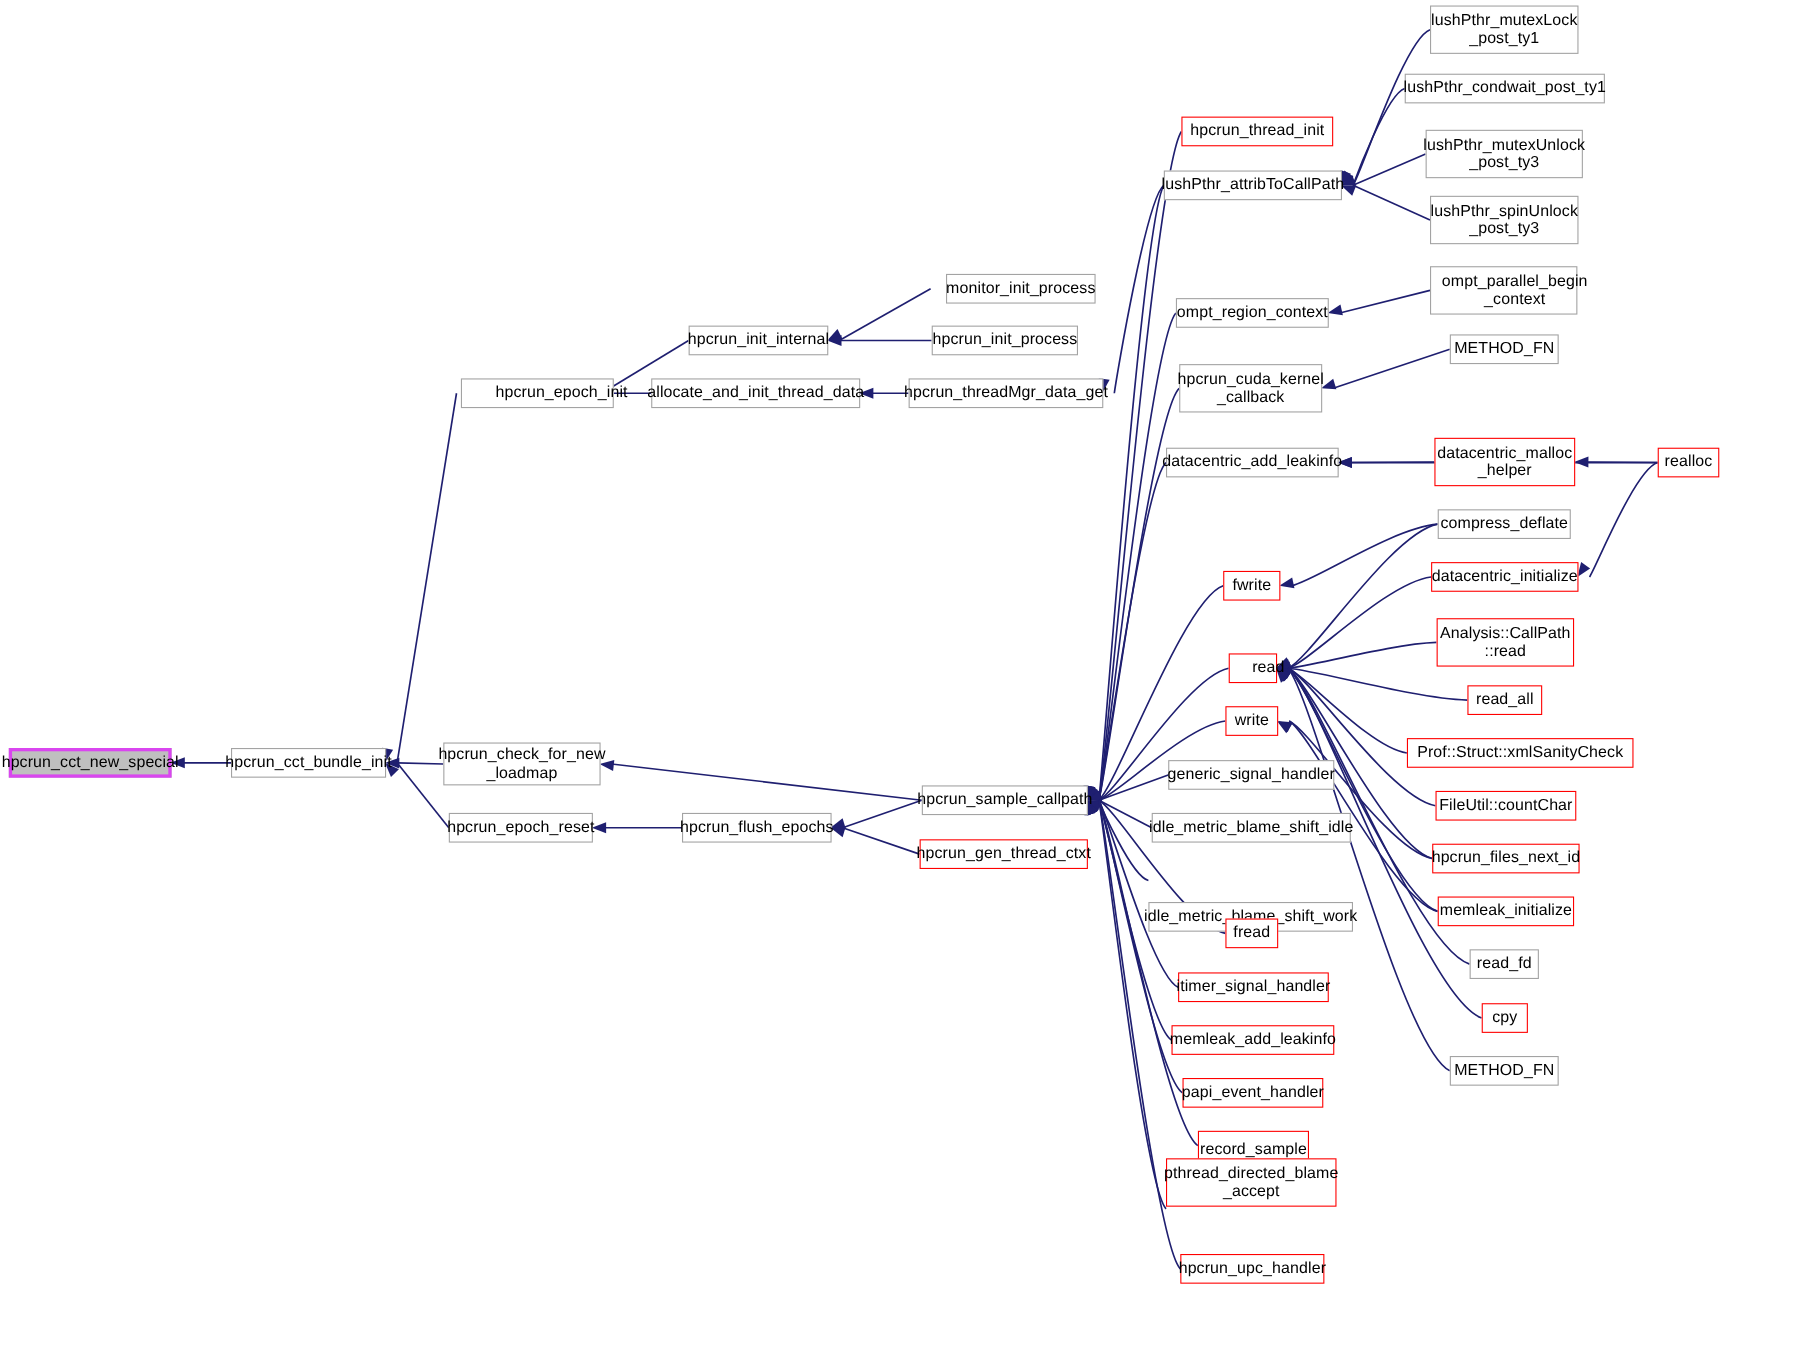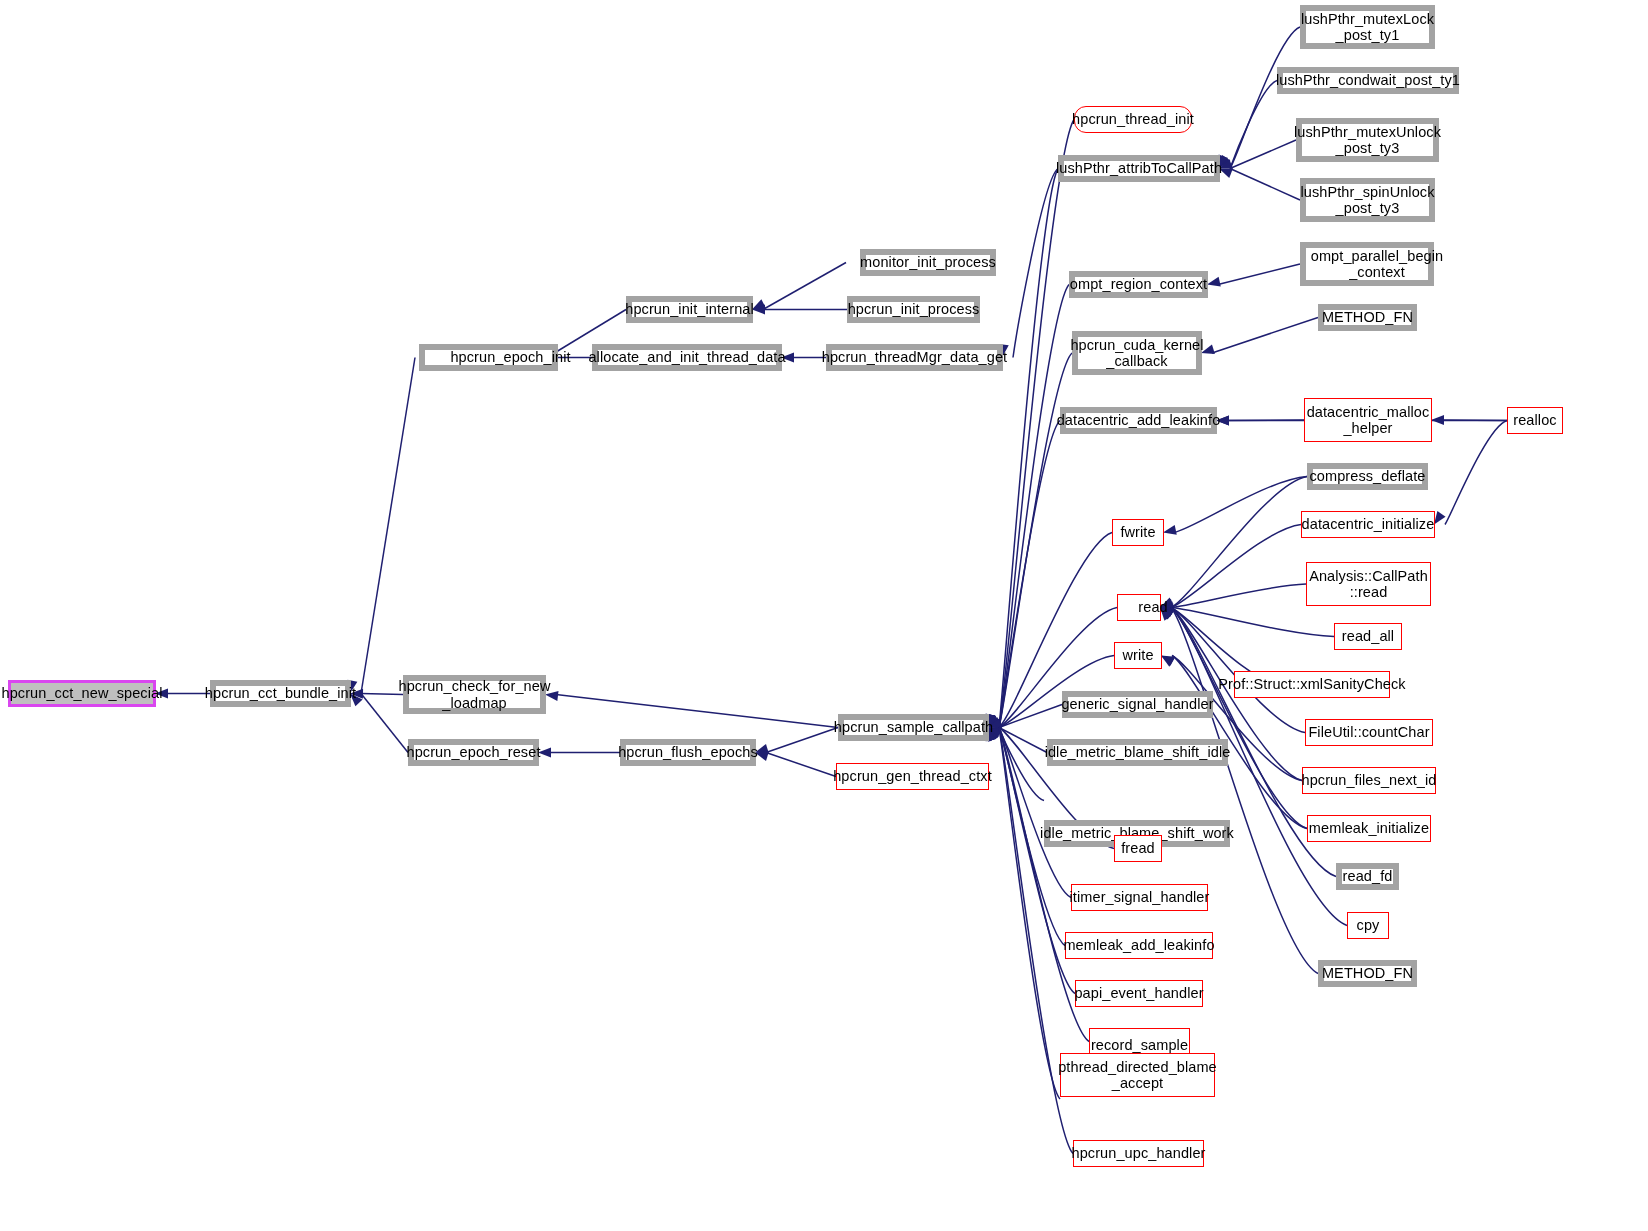--- a/index.html
+++ b/index.html
@@ -24,21 +24,21 @@
     pointer-events: none;
   }
   .node {
     position: absolute;
     box-sizing: border-box;
     display: flex;
     align-items: center;
     justify-content: center;
     text-align: center;
     background: #ffffff;
-    border: 6px solid #a3a3a3;
+    border: 1px solid #a3a3a3;
     color: #000000;
     font-size: 14.5px;
     line-height: 1.12;
     letter-spacing: 0.1px;
     white-space: pre-line;
     cursor: pointer;
   }
   .node.red {
     border: 1px solid #ff0000;
   }
@@ -173,21 +173,21 @@
       <div class="node" style="left: 408px; top: 739px; width: 131px; height: 27px;">hpcrun_epoch_reset</div>
       <div class="node" style="left: 620px; top: 739px; width: 136px; height: 27px;">hpcrun_flush_epochs</div>
       <div class="node red" style="left: 836px; top: 763px; width: 153px; height: 27px;">hpcrun_gen_thread_ctxt</div>
       <div class="node" style="left: 838px; top: 714px; width: 151px; height: 27px;">hpcrun_sample_callpath</div>
       <div class="node" style="left: 419px; top: 344px; width: 139px; height: 27px; padding-left: 44px;">hpcrun_epoch_init</div>
       <div class="node" style="left: 592px; top: 344px; width: 190px; height: 27px;">allocate_and_init_thread_data</div>
       <div class="node" style="left: 826px; top: 344px; width: 177px; height: 27px;">hpcrun_threadMgr_data_get</div>
       <div class="node" style="left: 626px; top: 296px; width: 127px; height: 27px;">hpcrun_init_internal</div>
       <div class="node" style="left: 860px; top: 249px; width: 136px; height: 27px;">monitor_init_process</div>
       <div class="node" style="left: 847px; top: 296px; width: 133px; height: 27px;">hpcrun_init_process</div>
-      <div class="node red" style="left: 1074px; top: 106px; width: 118px; height: 27px; border-radius: 12px;">hpcrun_thread_init</div>
+      <div class="node red" style="left: 1074px; top: 106px; width: 138px; height: 27px;">hpcrun_thread_init</div>
       <div class="node" style="left: 1058px; top: 155px; width: 162px; height: 27px;">lushPthr_attribToCallPath</div>
       <div class="node" style="left: 1300px; top: 5px; width: 135px; height: 44px;">lushPthr_mutexLock
 _post_ty1</div>
       <div class="node" style="left: 1277px; top: 67px; width: 182px; height: 27px;">lushPthr_condwait_post_ty1</div>
       <div class="node" style="left: 1296px; top: 118px; width: 143px; height: 44px;">lushPthr_mutexUnlock
 _post_ty3</div>
       <div class="node" style="left: 1300px; top: 178px; width: 135px; height: 44px;">lushPthr_spinUnlock
 _post_ty3</div>
       <div class="node" style="left: 1069px; top: 271px; width: 139px; height: 27px;">ompt_region_context</div>
       <div class="node" style="left: 1300px; top: 242px; width: 134px; height: 44px; padding-left: 20px;">ompt_parallel_begin
@@ -197,21 +197,21 @@
 _callback</div>
       <div class="node" style="left: 1060px; top: 407px; width: 157px; height: 27px;">datacentric_add_leakinfo</div>
       <div class="node red" style="left: 1304px; top: 398px; width: 128px; height: 44px;">datacentric_malloc
 _helper</div>
       <div class="node red" style="left: 1507px; top: 407px; width: 56px; height: 27px;">realloc</div>
       <div class="node" style="left: 1307px; top: 463px; width: 121px; height: 27px;">compress_deflate</div>
       <div class="node red" style="left: 1301px; top: 511px; width: 134px; height: 27px;">datacentric_initialize</div>
       <div class="node red" style="left: 1306px; top: 562px; width: 125px; height: 44px; text-align: center;">Analysis::CallPath
 ::read</div>
       <div class="node red" style="left: 1334px; top: 623px; width: 68px; height: 27px;">read_all</div>
-      <div class="node red" style="left: 1234px; top: 671px; width: 156px; height: 27px;">Prof::Struct::xmlSanityCheck</div>
+      <div class="node red" style="left: 1279px; top: 671px; width: 206px; height: 27px;">Prof::Struct::xmlSanityCheck</div>
       <div class="node red" style="left: 1305px; top: 719px; width: 128px; height: 27px;">FileUtil::countChar</div>
       <div class="node red" style="left: 1302px; top: 767px; width: 134px; height: 27px;">hpcrun_files_next_id</div>
       <div class="node red" style="left: 1307px; top: 815px; width: 124px; height: 27px;">memleak_initialize</div>
       <div class="node" style="left: 1336px; top: 863px; width: 63px; height: 27px;">read_fd</div>
       <div class="node red" style="left: 1347px; top: 912px; width: 42px; height: 27px;">cpy</div>
       <div class="node" style="left: 1318px; top: 960px; width: 99px; height: 27px;">METHOD_FN</div>
       <div class="node red" style="left: 1112px; top: 519px; width: 52px; height: 27px;">fwrite</div>
       <div class="node red" style="left: 1117px; top: 594px; width: 44px; height: 27px; padding-left: 28px;">read</div>
       <div class="node red" style="left: 1114px; top: 642px; width: 48px; height: 27px;">write</div>
       <div class="node" style="left: 1062px; top: 691px; width: 151px; height: 27px;">generic_signal_handler</div>

